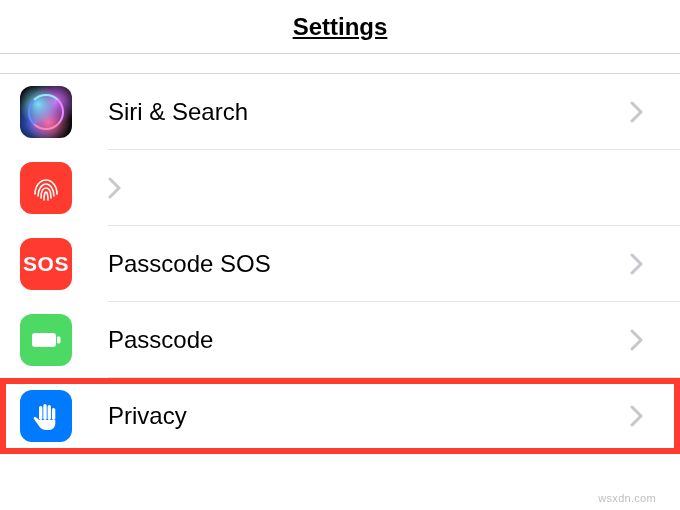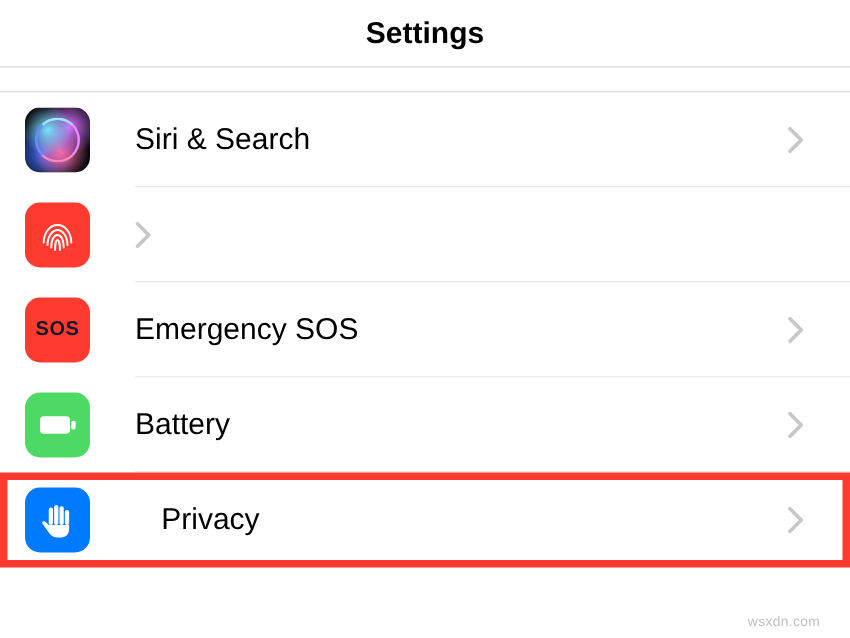--- a/index.html
+++ b/index.html
@@ -15,20 +15,21 @@
       height: 54px;
       display: flex;
       align-items: center;
       justify-content: center;
       border-bottom: 1px solid #d8d8d8;
     }
     .header-title {
       font-size: 24px;
       font-weight: 700;
       color: #000;
+      text-decoration: underline;
     }
     .group-top-sep {
       height: 20px;
       border-bottom: 1px solid #d8d8d8;
     }
     .row {
       display: flex;
       align-items: center;
       height: 76px;
       padding: 0 36px 0 20px;
@@ -41,21 +42,20 @@
       bottom: 0;
       left: 108px;
       right: 0;
       height: 1px;
       background: #e4e4e4;
     }
     .row.highlighted {
       outline: 6px solid #ff3b30;
       outline-offset: -6px;
       z-index: 2;
-      gap: 21px;
     }
     .icon-box {
       width: 52px;
       height: 52px;
       border-radius: 12px;
       display: flex;
       align-items: center;
       justify-content: center;
       flex-shrink: 0;
       margin-right: 36px;
@@ -92,21 +92,21 @@
       border-radius: 50%;
       border-style: solid;
       border-width: 2px;
       border-top-color: #9be7ff;
       border-right-color: #e88bff;
       border-bottom-color: #ff87b7;
       border-left-color: #6a8bff;
     }
     .icon-touchid { background: #ff3b30; }
     .icon-sos { background: #ff3b30; }
-    .sos-text { color: #0f172a; font-weight: 800; font-size: 16px; letter-spacing: 0.5px; }
+    .sos-text { color: #ffffff; font-weight: 800; font-size: 21px; letter-spacing: 0.5px; }
     .icon-battery { background: #4cd964; }
     .icon-privacy { background: #007aff; }
   </style>
 </head>
 <body>
 
 <div class="header">
   <div class="header-title">Settings</div>
 </div>
 
@@ -137,35 +137,35 @@
   <svg class="chevron" width="14" height="22" viewBox="0 0 14 22">
       <path d="M2 2 L11 11 L2 20" stroke="#c7c7cc" stroke-width="3" fill="none" stroke-linecap="round" stroke-linejoin="round"></path>
     </svg>
   <div class="row-sep"></div>
 </div>
 
 <div class="row">
   <div class="icon-box icon-sos">
     <span class="sos-text">SOS</span>
   </div>
-  <div class="row-label">Emergency SOS</div>
+  <div class="row-label">Passcode SOS</div>
   <svg class="chevron" width="14" height="22" viewBox="0 0 14 22">
       <path d="M2 2 L11 11 L2 20" stroke="#c7c7cc" stroke-width="3" fill="none" stroke-linecap="round" stroke-linejoin="round"></path>
     </svg>
   <div class="row-sep"></div>
 </div>
 
 <div class="row">
   <div class="icon-box icon-battery">
     <svg width="40" height="40" viewBox="0 0 40 40">
       <rect x="6" y="13" width="24" height="14" rx="3" fill="#ffffff"></rect>
       <rect x="31" y="16.5" width="3.5" height="7" rx="1.4" fill="#ffffff"></rect>
     </svg>
   </div>
-  <div class="row-label">Battery</div>
+  <div class="row-label">Passcode</div>
   <svg class="chevron" width="14" height="22" viewBox="0 0 14 22">
       <path d="M2 2 L11 11 L2 20" stroke="#c7c7cc" stroke-width="3" fill="none" stroke-linecap="round" stroke-linejoin="round"></path>
     </svg>
   <div class="row-sep"></div>
 </div>
 
 <div class="row highlighted">
   <div class="icon-box icon-privacy">
     <svg width="36" height="36" viewBox="0 0 36 36">
       <g fill="#ffffff">

